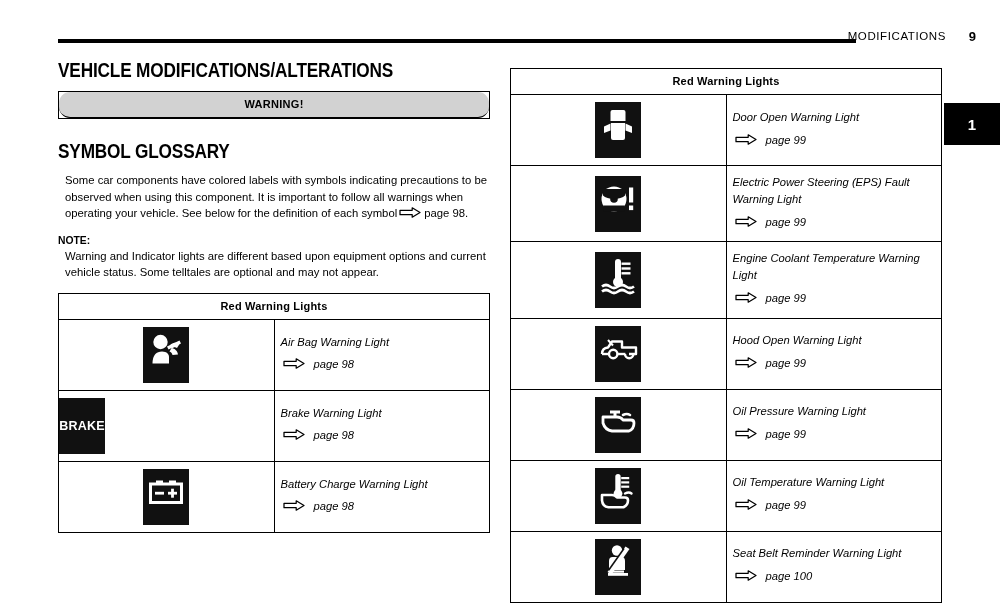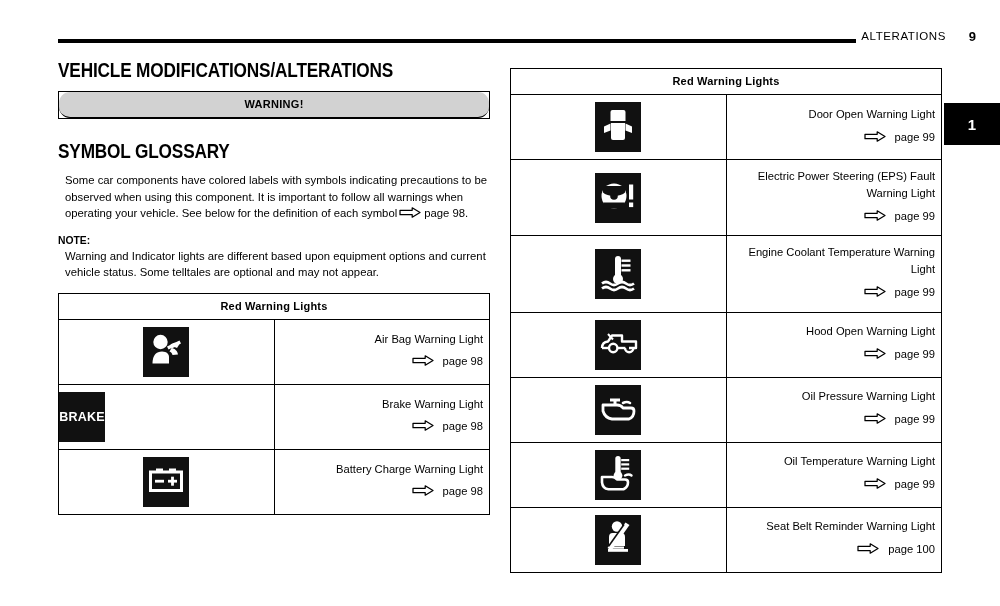--- a/index.html
+++ b/index.html
@@ -158,58 +158,59 @@
     padding: 6px 0 7px 0;
     letter-spacing: 0.2px;
   }
   td.icon-cell {
     width: 88px;
     text-align: center;
     vertical-align: middle;
     padding: 7px 0;
   }
   td.desc-cell {
-    text-align: right;
+    text-align: left;
     vertical-align: middle;
     padding: 8px 6px 10px 6px;
     font-size: 11.2px;
     line-height: 1.5;
+    font-style: italic;
   }
   .desc-name { display: block; }
   .desc-page {
     display: block;
     margin-top: 6px;
     white-space: nowrap;
   }
   .desc-page .pg { margin-left: 6px; }
 
   .tile {
     width: 46px;
-    height: 50px;
+    height: 56px;
     background: #111111;
     display: inline-block;
     vertical-align: middle;
   }
   .tile svg { display: block; }
   .tile-brake {
     color: #ffffff;
     font-size: 12.5px;
     font-weight: bold;
     display: flex;
     align-items: center;
     justify-content: center;
     letter-spacing: 0.2px;
   }
 </style>
 </head>
 <body>
 
 <div class="page-header">
   <div class="header-rule"></div>
-  <div class="header-title">ALTERATIONS</div>
+  <div class="header-title">MODIFICATIONS</div>
   <div class="header-pageno">9</div>
 </div>
 
 <div class="chapter-tab">
   <span>1</span>
 </div>
 
 <div class="col-left">
 
   <h1 class="sect-title">VEHICLE MODIFICATIONS/ALTERATIONS</h1>

